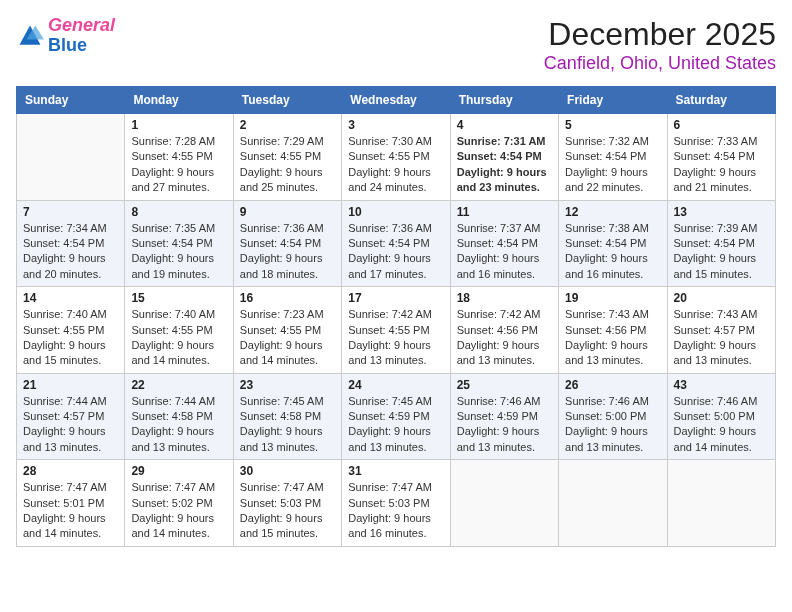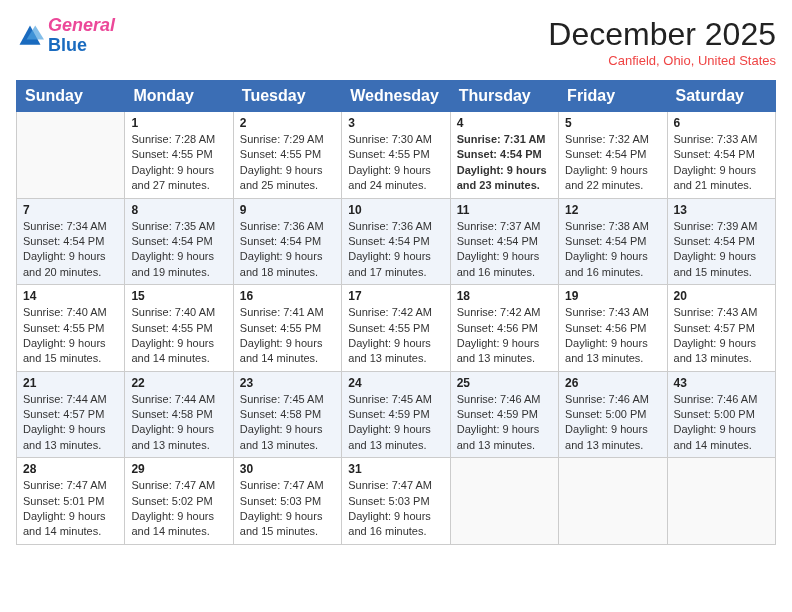--- a/index.html
+++ b/index.html
@@ -35,31 +35,31 @@
     .title-area {
       text-align: right;
     }
     .month-title {
       font-size: 32px;
       font-weight: normal;
       color: #222;
       margin-left: 26px;
     }
     .location {
-      font-size: 13px;
-      color: #ef4444;
+      font-size: 18px;
+      color: #a21caf;
     }
     .calendar {
       width: 100%;
       border-collapse: collapse;
     }
     .calendar th {
       background: #3b6eb5;
       color: #fff;
-      font-size: 16px;
+      font-size: 12px;
       font-weight: bold;
       padding: 6px 8px;
       text-align: left;
       border: 1px solid #3b6eb5;
     }
     .calendar td {
       border: 1px solid #ccc;
       vertical-align: top;
       padding: 4px 6px;
       width: calc(100% / 7);
@@ -224,21 +224,21 @@
         </td>
         <td>
           <span class="day-num">15</span>
           <div class="day-info" style="white-space: pre-line;">Sunrise: 7:40 AM
 Sunset: 4:55 PM
 Daylight: 9 hours
 and 14 minutes.</div>
         </td>
         <td>
           <span class="day-num">16</span>
-          <div class="day-info" style="white-space: pre-line;">Sunrise: 7:41 AM
+          <div class="day-info" style="white-space: pre-line;">Sunrise: 7:23 AM
 Sunset: 4:55 PM
 Daylight: 9 hours
 and 14 minutes.</div>
         </td>
         <td>
           <span class="day-num">17</span>
           <div class="day-info" style="white-space: pre-line;">Sunrise: 7:42 AM
 Sunset: 4:55 PM
 Daylight: 9 hours
 and 13 minutes.</div>

